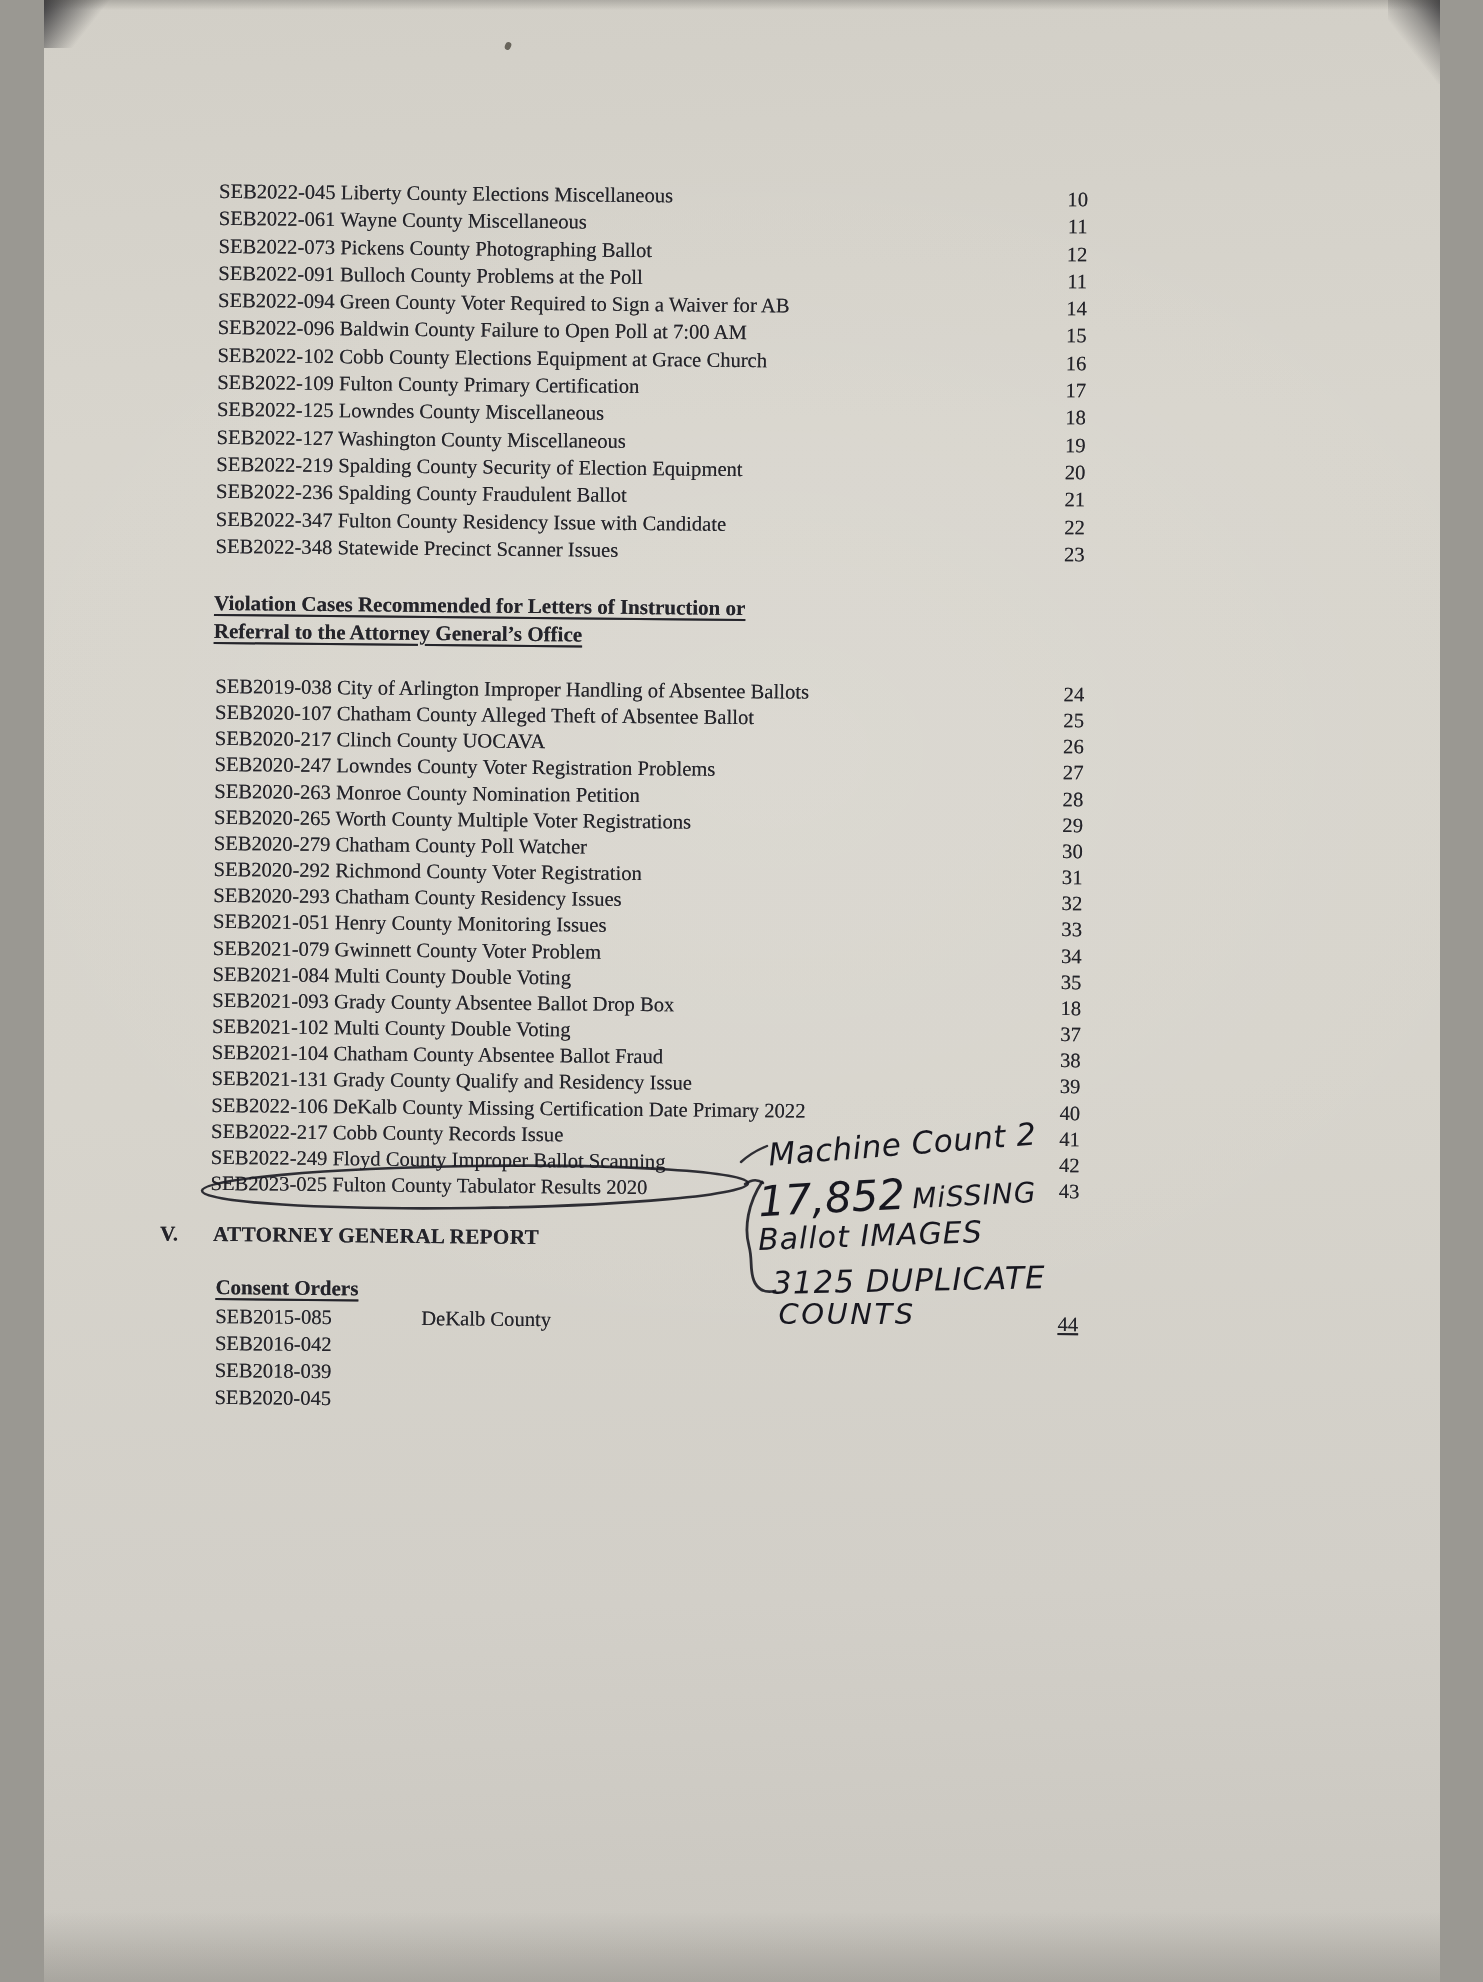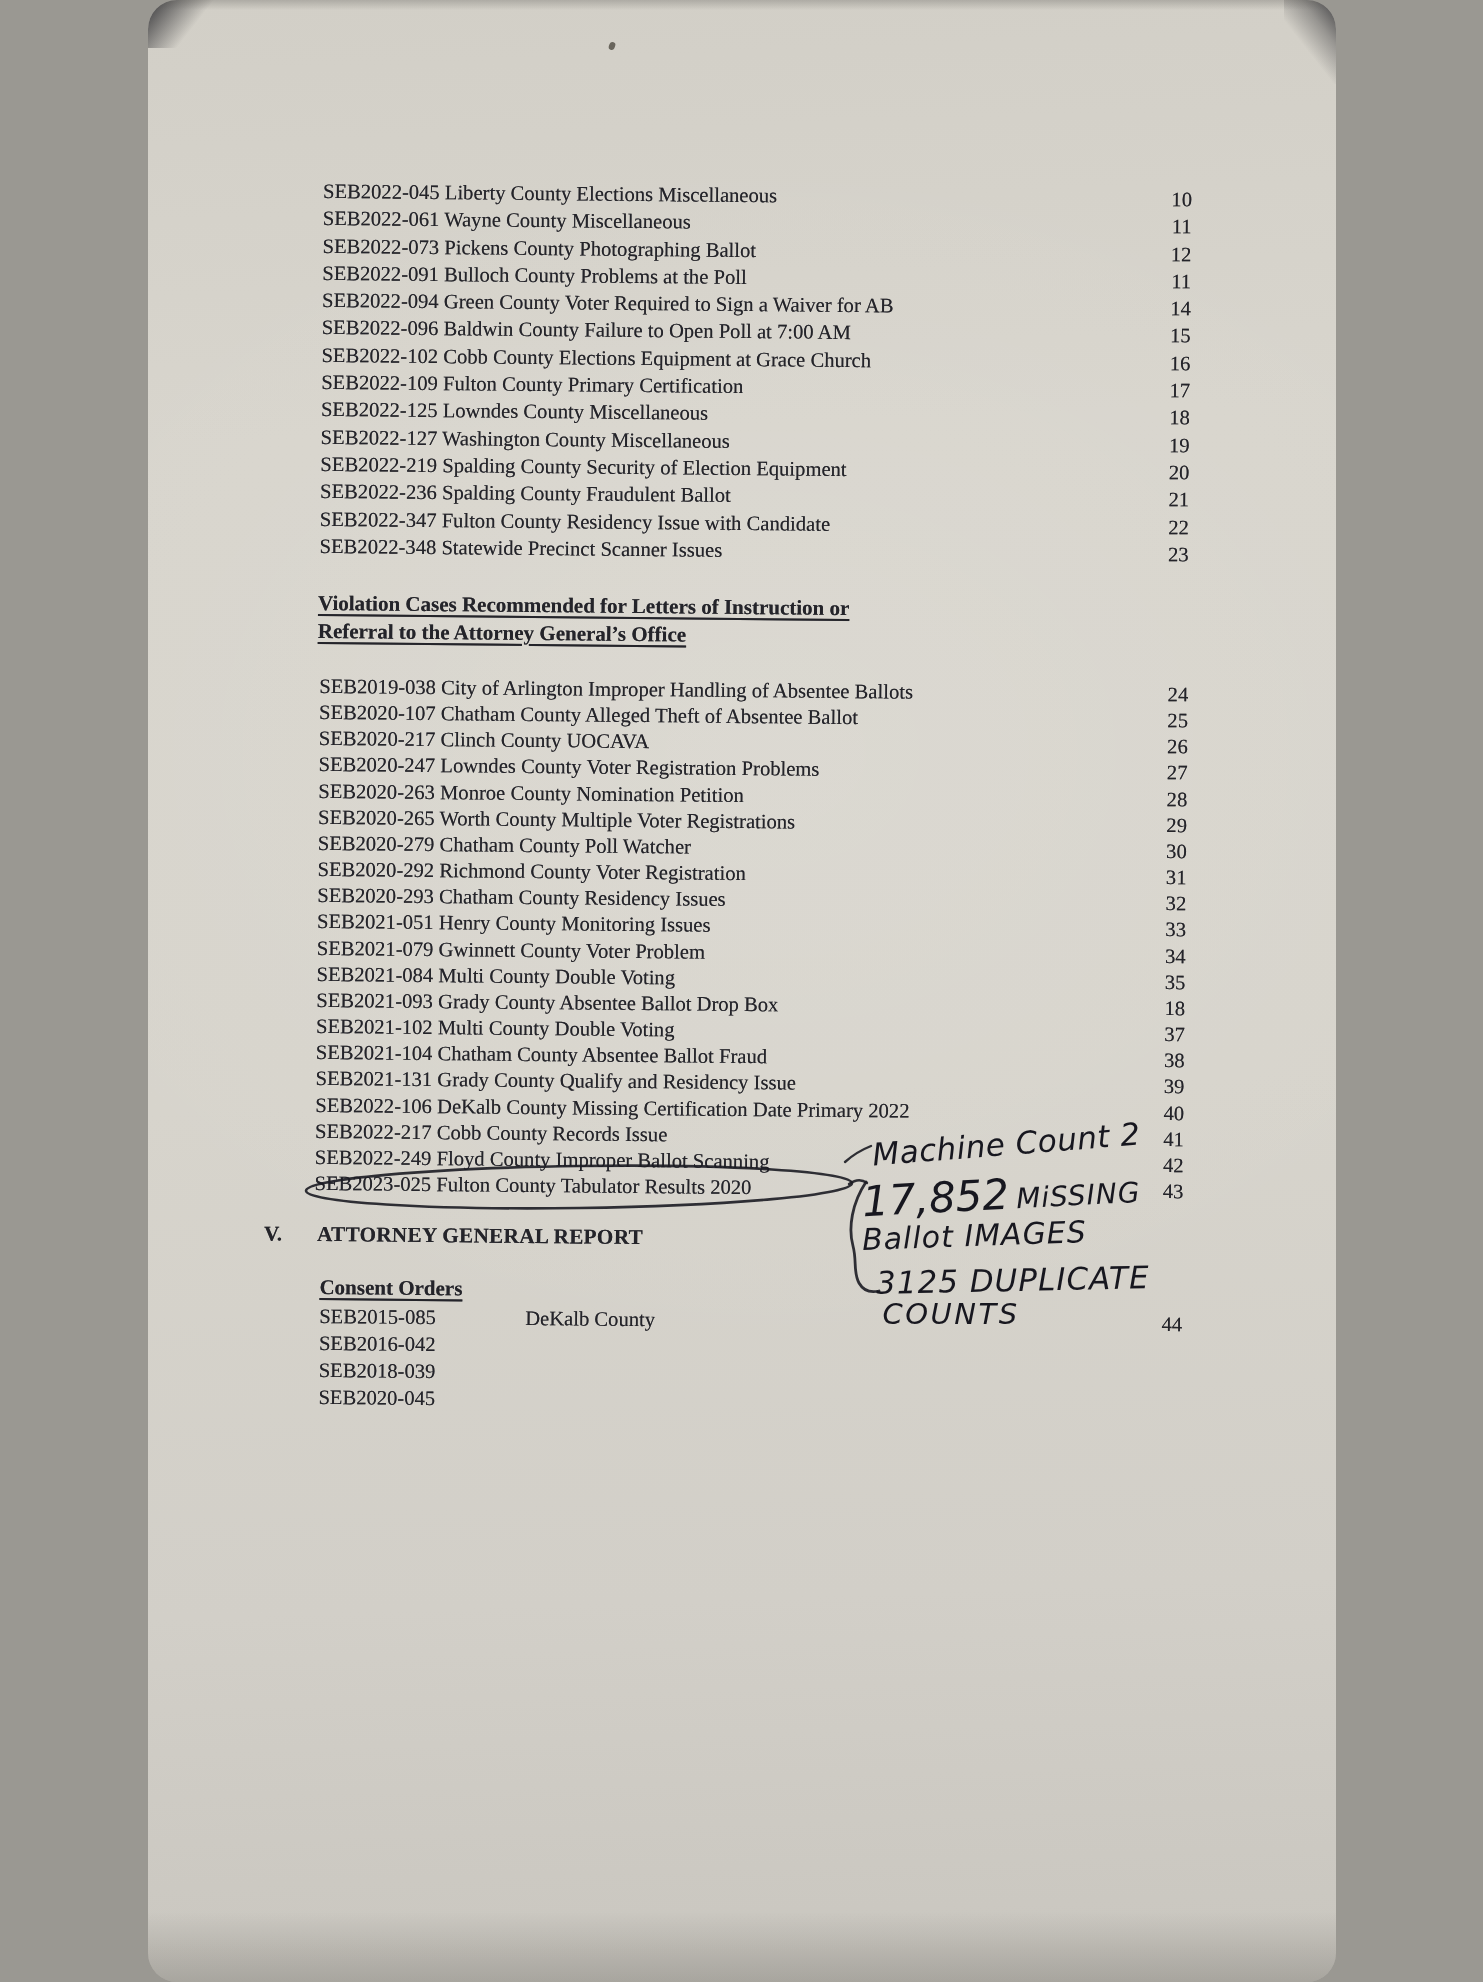--- a/index.html
+++ b/index.html
@@ -1,26 +1,25 @@
 <!DOCTYPE html>
 <html><head>
 <meta charset="utf-8">
 <style>
   html,body{margin:0;padding:0;background:#9a9892;}
   .paper{
     position:relative;
-    width:1188px;height:1982px;
+    width:1396px;height:1982px;
     margin:0 auto;
     overflow:hidden;
     background:
       radial-gradient(ellipse 1200px 900px at 52% 38%, rgba(255,255,255,0.10), rgba(255,255,255,0) 70%),
       linear-gradient(178deg, #d2cfc7 0%, #d8d5cd 22%, #d7d4cc 55%, #d2cfc8 80%, #c9c6bf 100%);
     font-family:"Liberation Serif","DejaVu Serif",serif;
     color:#24242a;
-    border-radius:29px;
   }
   
   .corner-tl{position:absolute;left:0;top:0;width:90px;height:48px;
     background:linear-gradient(128deg, rgba(38,38,42,0.9) 0%, rgba(38,38,42,0.45) 26%, rgba(38,38,42,0) 52%);}
   .corner-tr{position:absolute;right:0;top:0;width:52px;height:84px;
     background:linear-gradient(232deg, rgba(38,38,42,0.85) 0%, rgba(38,38,42,0.35) 30%, rgba(38,38,42,0) 58%);}
   .edge-bottom{position:absolute;left:0;bottom:0;width:100%;height:70px;
     background:linear-gradient(0deg, rgba(105,103,97,0.35), rgba(105,103,97,0));}
   .edge-top{position:absolute;left:0;top:0;width:100%;height:10px;
     background:linear-gradient(180deg, rgba(90,88,84,0.30), rgba(90,88,84,0));}
@@ -49,21 +48,21 @@
     font-size:21.2px;font-weight:bold;letter-spacing:0.3px;}
   .section-v .numeral{position:absolute;left:0;top:0;}
   .section-v .title{position:absolute;left:53px;top:0;}
 
   .consent{position:absolute;left:182px;top:1273px;width:863px;font-size:20.6px;}
   .consent-heading{font-weight:bold;text-decoration:underline;text-decoration-thickness:2px;
     text-underline-offset:3.5px;font-size:21px;line-height:28px;margin-bottom:2px;}
   .consent-row{display:flex;align-items:baseline;line-height:27.1px;}
   .consent-row .c-case{flex:0 0 206px;white-space:nowrap;}
   .consent-row .c-name{flex:1;white-space:nowrap;}
-  .consent-row .c-page{padding-left:12px;}
+  .consent-row .c-page{padding-left:12px;text-decoration:underline;}
 
   
   .annots{position:absolute;left:0;top:0;width:1483px;height:1982px;pointer-events:none;
     font-family:"DejaVu Sans",sans-serif;font-style:italic;color:#17171f;}
   .hw{position:absolute;white-space:nowrap;}
   .hw-1{left:724px;top:1126px;font-size:31px;transform:rotate(-4.5deg);letter-spacing:0.5px;}
   .hw-2{left:714px;top:1170px;transform:rotate(-3deg);}
   .hw-2 .big{font-size:42px;}
   .hw-2 .small{font-size:28px;margin-left:7px;letter-spacing:1px;}
   .hw-3{left:714px;top:1218px;font-size:30px;transform:rotate(-2deg);letter-spacing:1px;}

